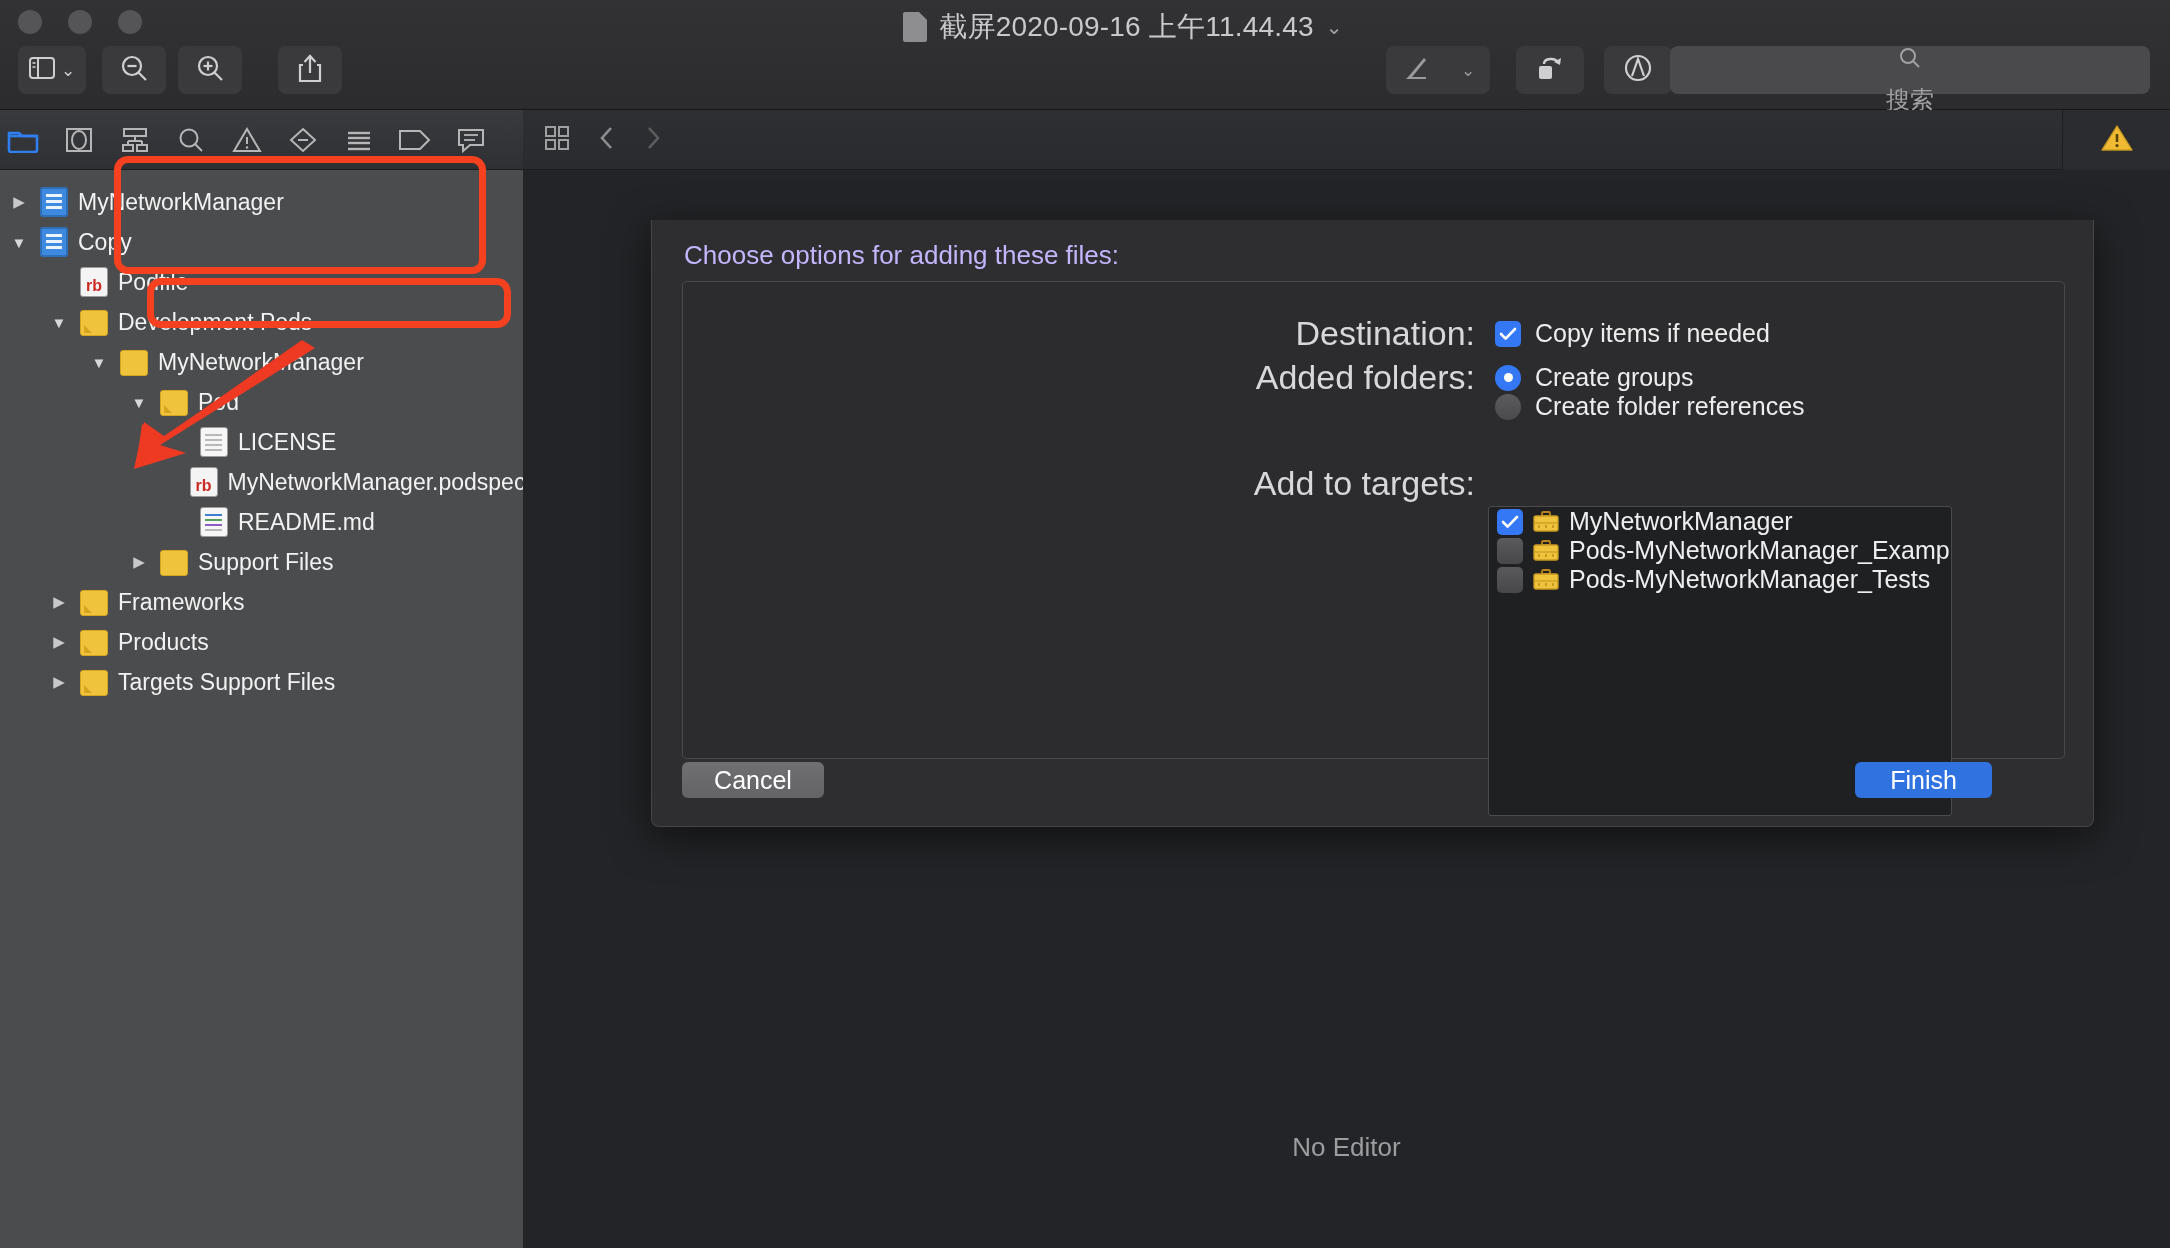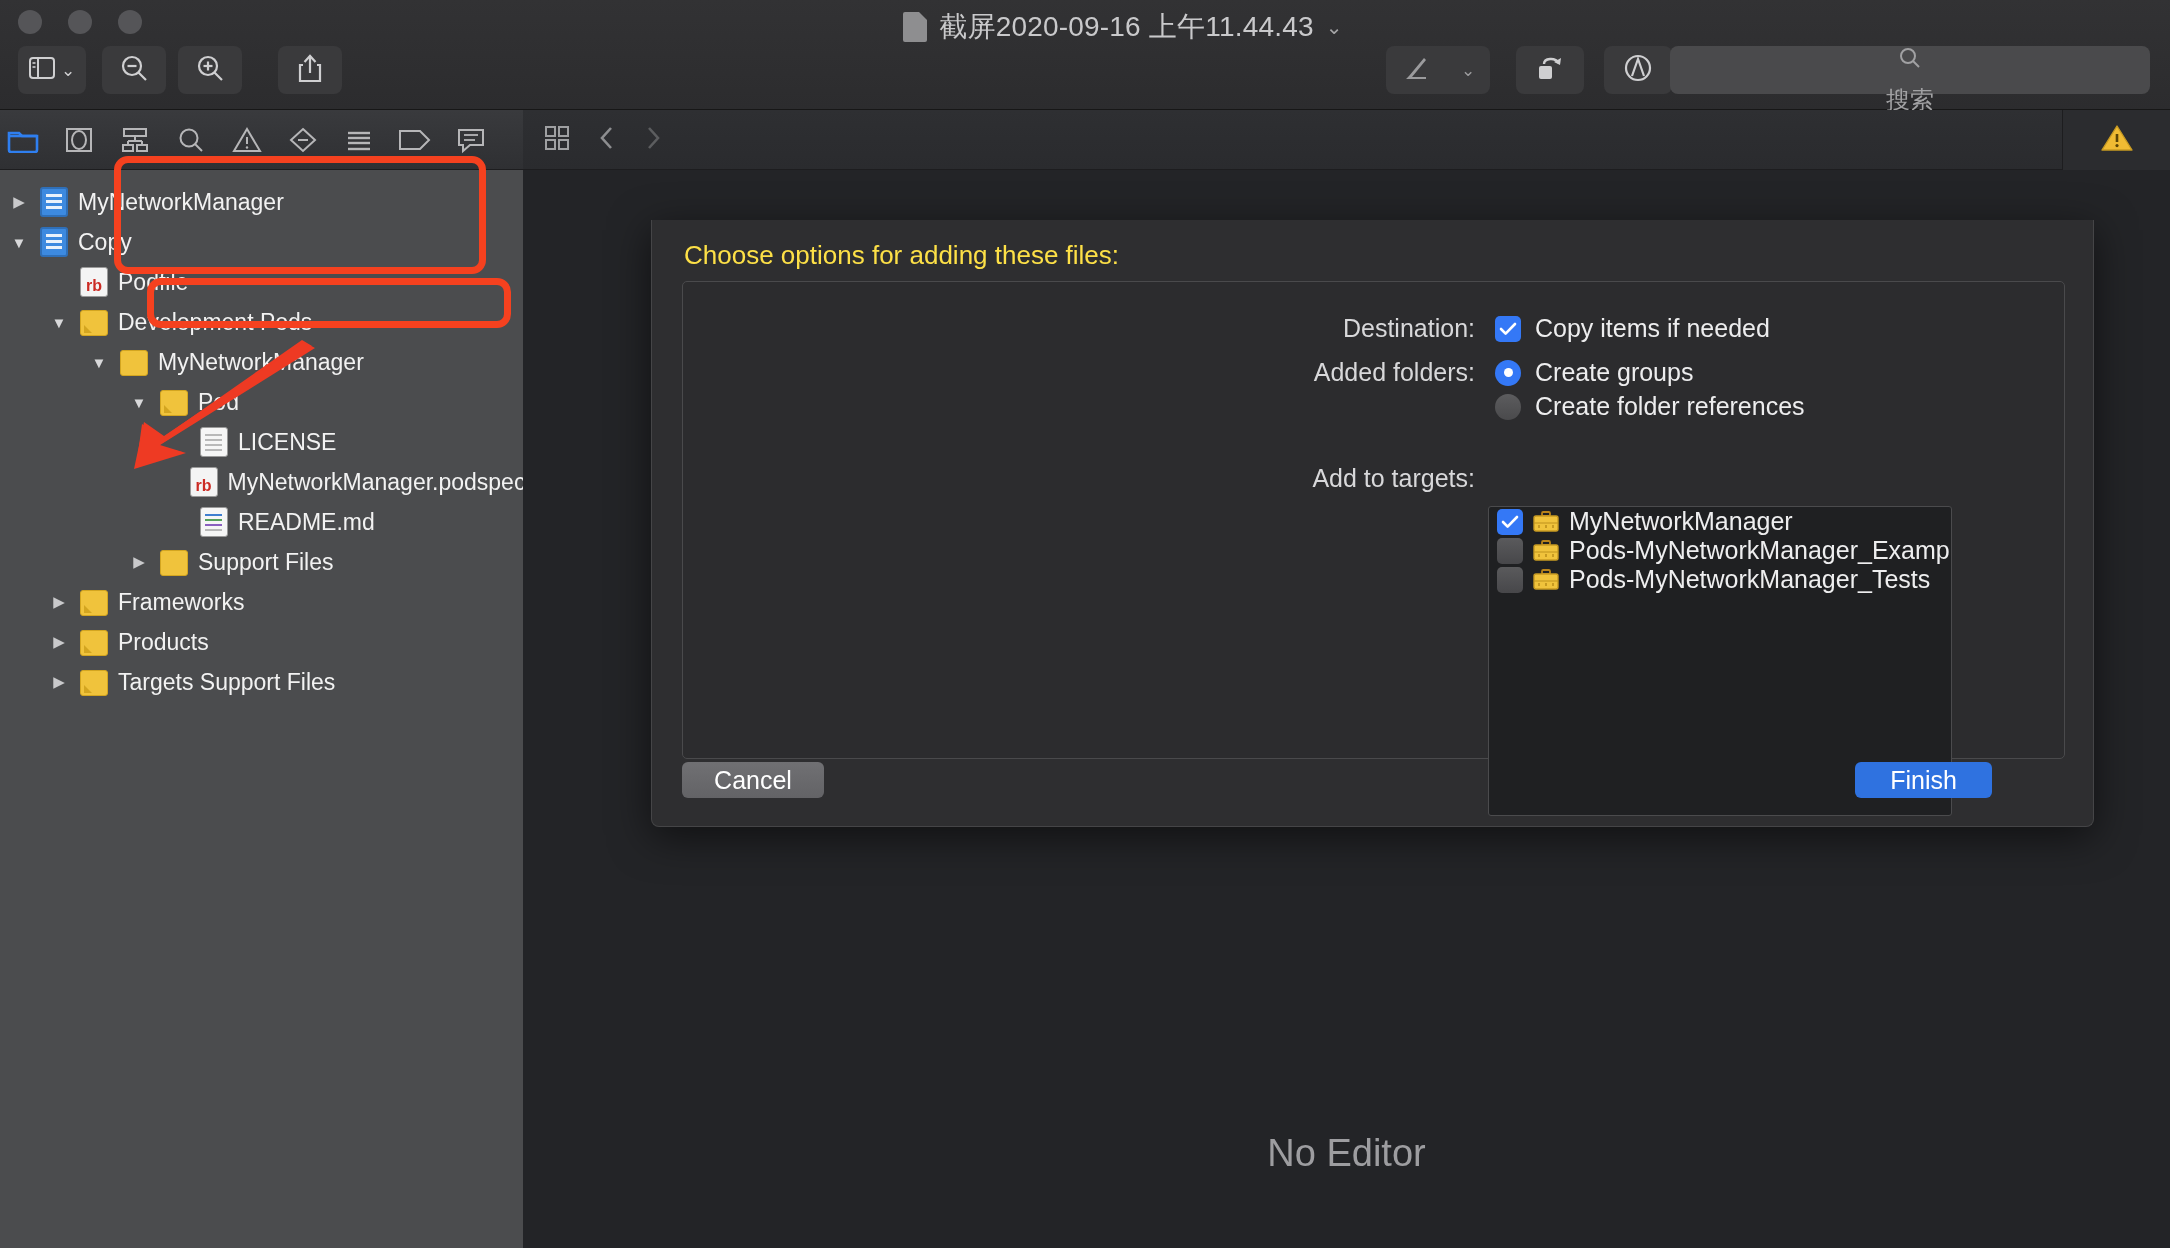--- a/index.html
+++ b/index.html
@@ -125,43 +125,43 @@
     border-left: 8px solid #d3a520; border-top: 8px solid transparent;
   }
 
   
   .editor {
     position: absolute; left: 523px; top: 60px; right: 0; bottom: 0;
     background: #232427;
   }
   .no-editor {
     position: absolute; left: 0; right: 0; top: 962px;
-    text-align: center; color: #9d9da0; font-size: 38px;
+    text-align: center; color: #9d9da0; font-size: 26px;
   }
   .warn-strip {
     position: absolute; right: 0; top: 0; width: 108px; height: 60px;
     background: #2b2c2f; border-left: 1px solid #1d1d1f;
     display: flex; align-items: center; justify-content: center;
   }
 
   
   .sheet {
     position: absolute; left: 651px; top: 110px; width: 1443px; height: 607px;
     background: #2e2e30; border: 1px solid #454547; border-top: none;
     border-radius: 0 0 8px 8px;
     box-shadow: 0 10px 40px rgba(0,0,0,.55);
   }
-  .sheet-title { position: absolute; left: 32px; top: 20px; color: #fde047; font-size: 26px; }
+  .sheet-title { position: absolute; left: 32px; top: 20px; color: #c4b5fd; font-size: 26px; }
   .groupbox {
     position: absolute; left: 30px; top: 61px; width: 1383px; height: 478px;
     border: 1px solid #4a4a4c; border-radius: 5px; background: #2c2c2e;
   }
 
   .field-row { position: absolute; display: flex; align-items: center; }
-  .flabel { color: #d8d8da; font-size: 25px; text-align: right; }
+  .flabel { color: #d8d8da; font-size: 34px; text-align: right; }
 
   .cbox {
     width: 26px; height: 26px; border-radius: 5px; background: #3478f6;
     display: flex; align-items: center; justify-content: center; flex: 0 0 auto;
   }
   .cbox.off { background: linear-gradient(to bottom,#5a5a5c,#47474a); }
   .cbox svg { display: block; }
 
   .radio {
     width: 26px; height: 26px; border-radius: 50%; background: #3478f6;

